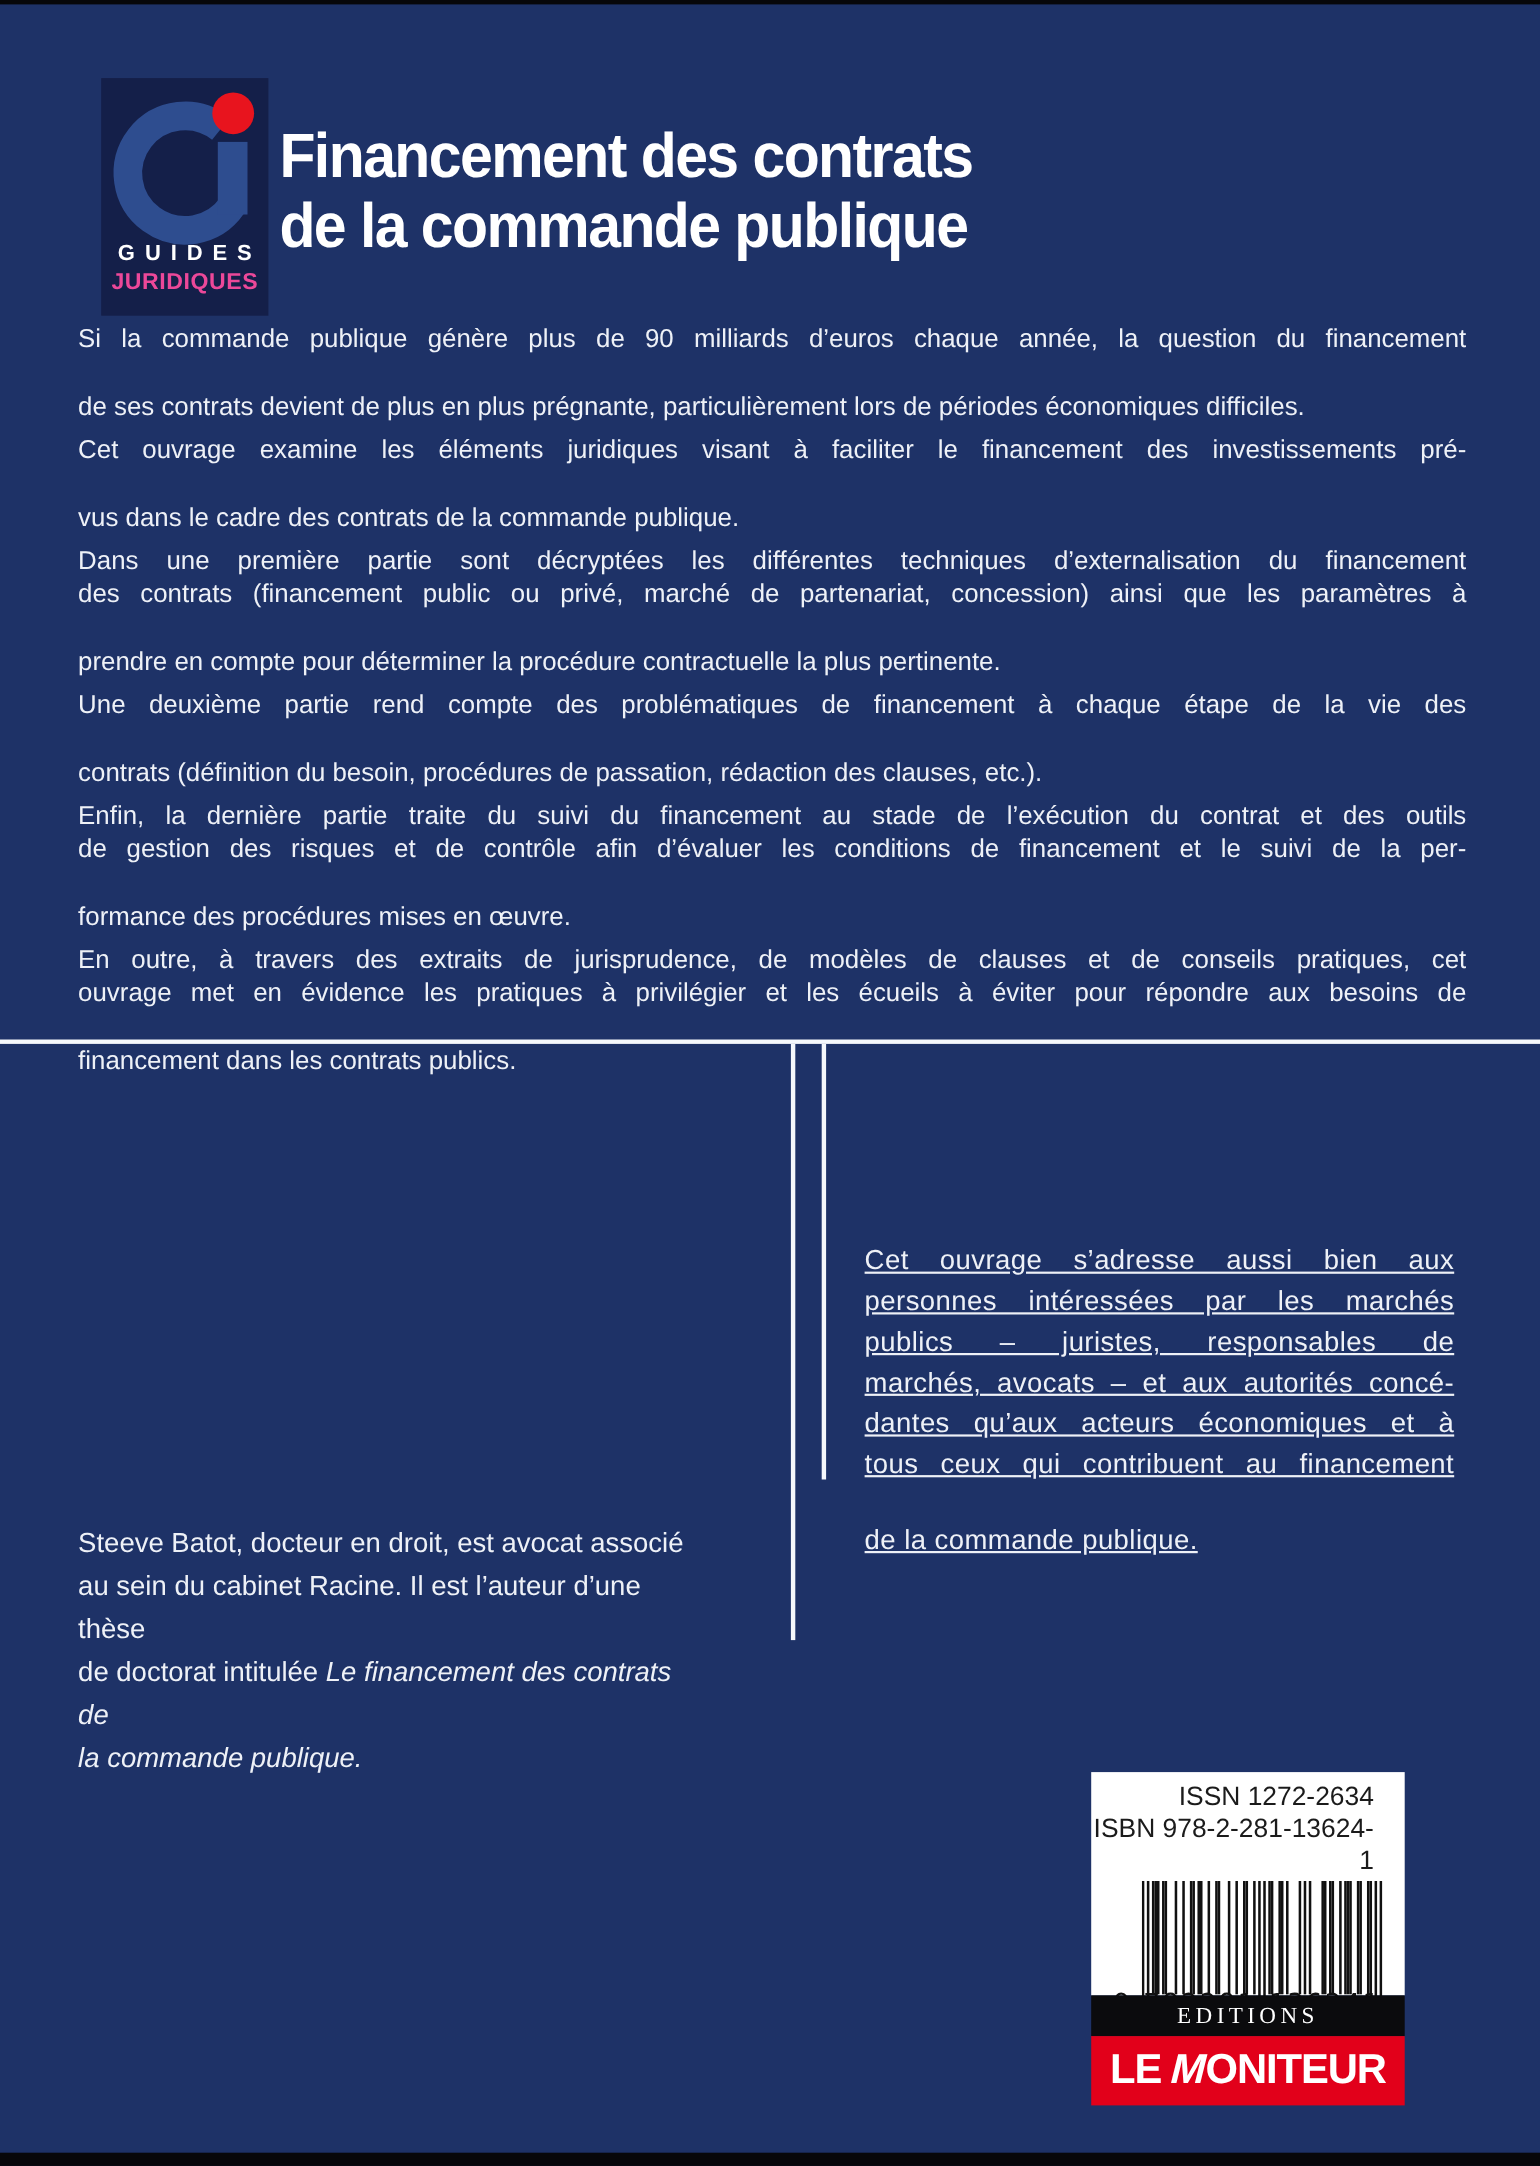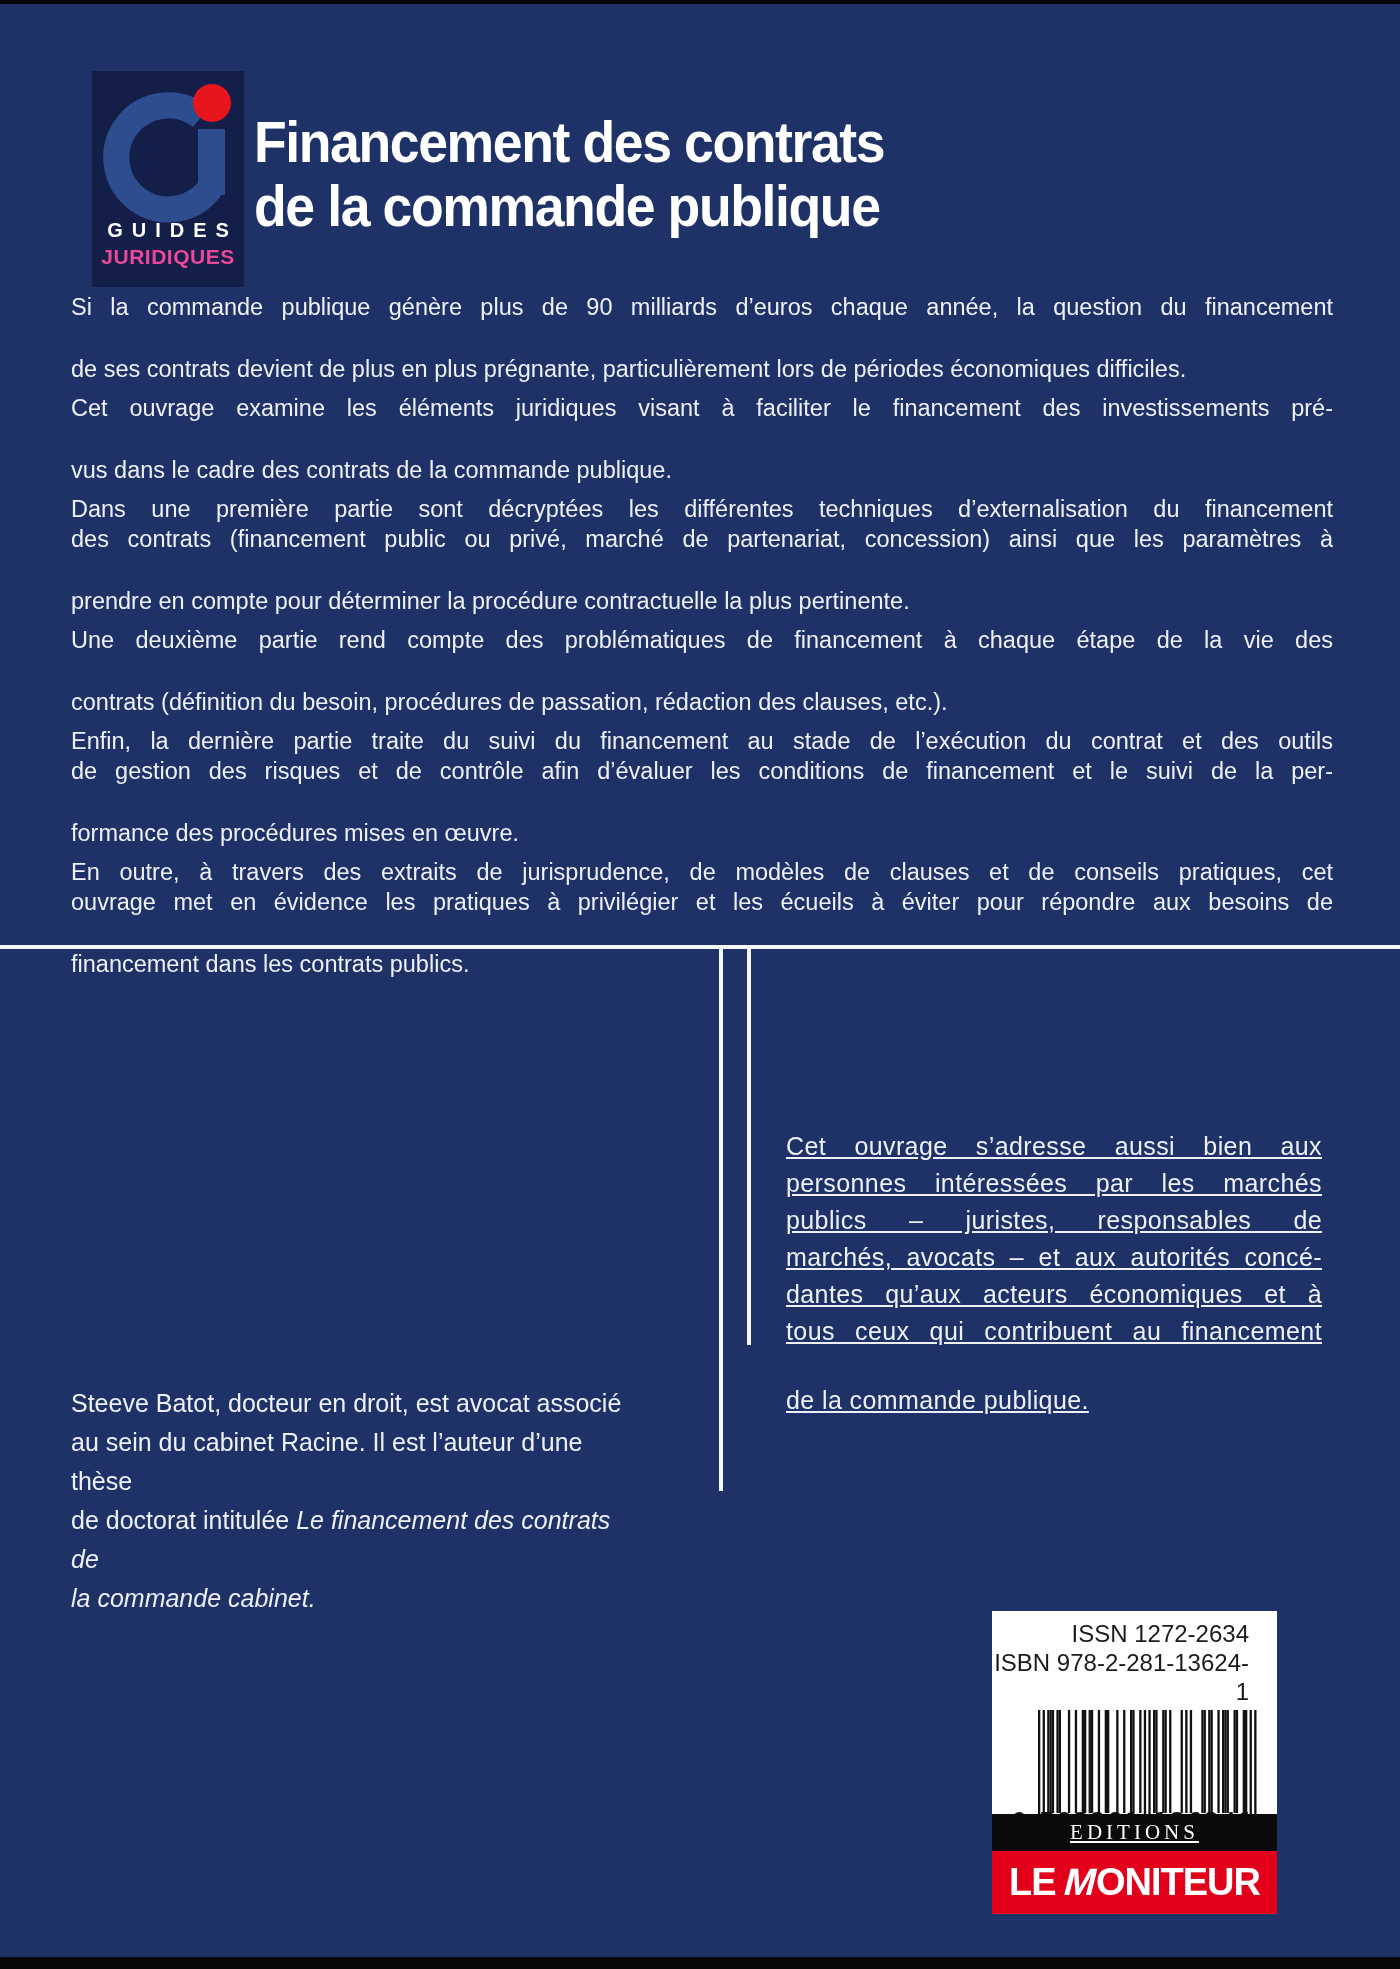--- a/index.html
+++ b/index.html
@@ -52,21 +52,21 @@
   .issn{padding-top:8px;}
   .barcode{position:relative;width:219px;margin:4px 0 0 46px;height:130px;}
   .ean-digits{position:absolute;left:-26px;right:-4px;top:97px;display:flex;
     font-family:"DejaVu Sans Mono",monospace;font-size:25px;color:#111;}
   .ean-digits .d9{width:22px;}
   .ean-digits .dl,.ean-digits .dr{flex:1;text-align:center;letter-spacing:2px;}
 
   
   .editions{position:absolute;left:992px;top:1814px;width:285px;height:37px;background:#0b0b0d;
     text-align:center;line-height:37px;font-family:"Liberation Serif",serif;font-size:21px;
-    letter-spacing:4px;color:#fff;text-decoration:underline;}
+    letter-spacing:4px;color:#fff;}
   .editions span::first-letter{font-size:26px;}
   .moniteur{position:absolute;left:992px;top:1851px;width:285px;height:63px;background:#e2001a;
     text-align:center;line-height:62px;font-size:38px;font-weight:700;letter-spacing:-1px;color:#fff;
     white-space:nowrap;}
   .moniteur .skew{display:inline-block;transform:skewX(-14deg);}
 </style>
 </head>
 <body>
 
 <div class="page">
@@ -128,21 +128,21 @@
       <div class="jline">marchés, avocats – et aux autorités concé-</div>
       <div class="jline">dantes qu’aux acteurs économiques et à</div>
       <div class="jline">tous ceux qui contribuent au financement</div>
       <div class="jline last">de la commande publique.</div>
     </div>
 
   <div class="bio">
       <div><span class="b">Steeve Batot</span><span>, docteur en droit, est avocat associé</span></div>
       <div><span>au sein du cabinet Racine. Il est l’auteur d’une thèse</span></div>
       <div><span>de doctorat intitulée </span><span class="i">Le financement des contrats de</span></div>
-      <div><span class="i">la commande cabinet.</span></div>
+      <div><span class="i">la commande publique.</span></div>
     </div>
 
   <div class="isbn-box">
     <div class="issn">ISSN 1272-2634</div>
     <div class="isbn">ISBN 978-2-281-13624-1</div>
     <div class="barcode">
       <svg id="barcode-svg" width="219" height="130">
           <rect x="0.0" y="0" width="2.3" height="121" fill="#111"></rect>
           <rect x="4.6" y="0" width="2.3" height="121" fill="#111"></rect>
           <rect x="9.2" y="0" width="2.3" height="103" fill="#111"></rect>

